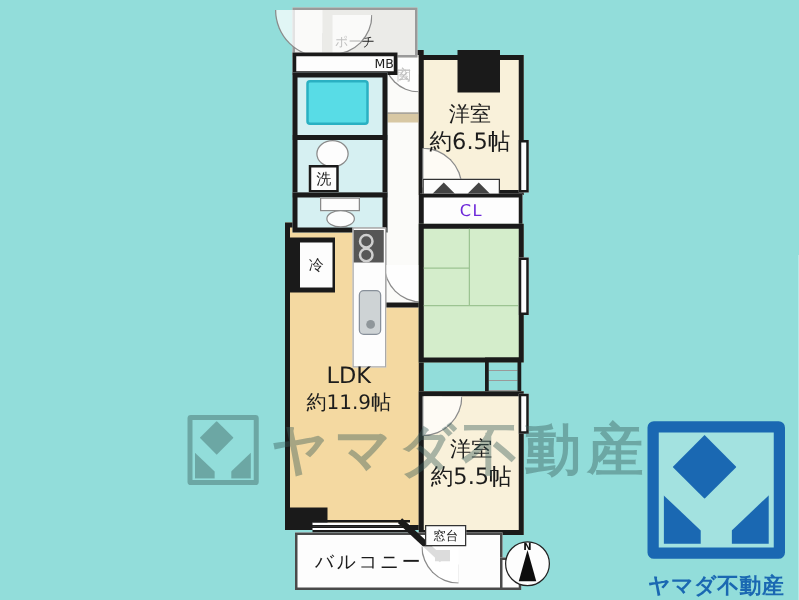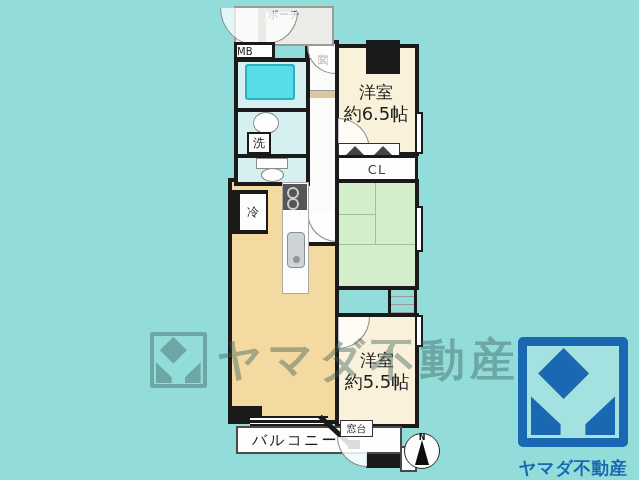--- a/index.html
+++ b/index.html
@@ -46,26 +46,26 @@
 
   <div class="a wall tan" style="left:228px;top:178px;width:111px;height:246px;"></div>
 
   <div class="a wall white" style="left:305px;top:40px;width:34px;height:206px;background:#fbfbf9;"></div>
   <div class="a" style="left:309px;top:90px;width:26px;height:8px;background:#d8c8a4;border-top:1px solid #999;"></div>
   <div class="a" style="left:314px;top:44px;height:46px;writing-mode:vertical-rl;font-size:11px;letter-spacing:2px;color:#1c1c1c;">玄関</div>
   <div class="a arc" style="left:307px;top:46px;width:28px;height:28px;border-left:1.5px solid #8a8a8a;border-bottom:1.5px solid #8a8a8a;border-radius:0 0 0 100%;"></div>
   <div class="a arc" style="left:307px;top:212px;width:30px;height:30px;border-left:1.5px solid #8a8a8a;border-bottom:1.5px solid #8a8a8a;border-radius:0 0 0 100%;"></div>
 
   <div class="a" style="left:234px;top:6px;width:100px;height:40px;background:var(--color-porch-fill,#ebebe8);border:2px solid #9a9a9a;">
-    <div style="text-align:center;font-size:10.5px;color:#1c1c1c;margin-top:0;">ポーチ</div>
+    <div style="text-align:center;font-size:10.5px;color:#1c1c1c;margin-top:19px;">ポーチ</div>
   </div>
   <div class="a arc" style="left:220px;top:8px;width:38px;height:38px;border-left:1.5px solid #8a8a8a;border-bottom:1.5px solid #8a8a8a;border-radius:0 0 0 100%;"></div>
   <div class="a arc" style="left:266px;top:12px;width:32px;height:32px;border-right:1.5px solid #8a8a8a;border-bottom:1.5px solid #8a8a8a;border-radius:0 0 100% 0;"></div>
 
-  <div class="a wall3 white" style="left:234px;top:42px;width:41px;height:18px;display:flex;align-items:center;justify-content:flex-start;">
+  <div class="a wall3 white" style="left:234px;top:42px;width:84px;height:18px;display:flex;align-items:center;justify-content:flex-end;">
     <span style="font-size:10px;color:#1c1c1c;">MB</span>
   </div>
 
   <div class="a wall wet" style="left:234px;top:58px;width:76px;height:54px;"></div>
   <div class="a" style="left:245px;top:64px;width:50px;height:36px;background:var(--color-bathtub-fill,#58dce6);border:2px solid #2ab0c2;border-radius:3px;"></div>
 
   <div class="a wall wet" style="left:234px;top:108px;width:76px;height:50px;"></div>
   <div class="a" style="left:253px;top:112px;width:26px;height:22px;background:#fdfdfd;border:1.5px solid #8a8a8a;border-radius:50%;"></div>
   <div class="a" style="left:247px;top:132px;width:24px;height:22px;background:#fdfdfd;border:2.5px solid var(--color-wall,#1a1a1a);display:flex;align-items:center;justify-content:center;">
     <span style="font-size:12px;color:#1c1c1c;">洗</span>
@@ -96,45 +96,49 @@
   <div class="a room-label" style="left:337px;top:82px;width:78px;">
     <span class="l1">洋室</span>
     <span class="l2">約6.5帖</span>
   </div>
 
   <div class="a" style="left:338px;top:143px;width:62px;height:13px;background:#fdfdfd;border:1.5px solid #333;display:flex;align-items:flex-end;justify-content:center;gap:10px;">
     <div class="tri" style="border-left:9px solid transparent;border-right:9px solid transparent;border-bottom:9px solid #444;"></div>
     <div class="tri" style="border-left:9px solid transparent;border-right:9px solid transparent;border-bottom:9px solid #444;"></div>
   </div>
   <div class="a wall3 white" style="left:336px;top:155px;width:82px;height:28px;display:flex;align-items:center;justify-content:center;">
-    <span style="font-size:13px;letter-spacing:1px;color:#404040;">CL</span>
+    <span style="font-size:13px;letter-spacing:1px;color:#6d28d9;">CL</span>
   </div>
 
   <div class="a wall green" style="left:335px;top:179px;width:84px;height:111px;"></div>
   <div class="a tatami" style="left:375px;top:183px;width:1px;height:61px;"></div>
   <div class="a tatami" style="left:339px;top:244px;width:76px;height:1px;"></div>
   <div class="a tatami" style="left:339px;top:214px;width:37px;height:1px;"></div>
   <div class="a" style="left:415px;top:206px;width:8px;height:46px;background:#fdfdfd;border:2px solid var(--color-wall,#1a1a1a);"></div>
 
   <div class="a wall3 white shelves" style="left:388px;top:286px;width:29px;height:31px;"></div>
   <div class="a tri" style="left:395px;top:318px;border-left:8px solid transparent;border-right:8px solid transparent;border-top:9px solid #444;"></div>
 
   <div class="a wall cream" style="left:335px;top:313px;width:84px;height:115px;"></div>
   <div class="a" style="left:415px;top:315px;width:8px;height:32px;background:#fdfdfd;border:2px solid var(--color-wall,#1a1a1a);"></div>
   <div class="a arc" style="left:338px;top:317px;width:32px;height:32px;border-right:1.5px solid #8a8a8a;border-bottom:1.5px solid #8a8a8a;border-radius:0 0 100% 0;"></div>
   <div class="a room-label" style="left:335px;top:350px;width:84px;">
     <span class="l1">洋室</span>
     <span class="l2">約5.5帖</span>
   </div>
   <div class="a blackfill" style="left:366px;top:424px;width:34px;height:44px;"></div>
 
+  <div class="a room-label" style="left:224px;top:290px;width:110px;">
+    <span class="l1" style="font-size:18px;">LDK</span>
+    <span class="l2" style="font-size:16px;">約11.9帖</span>
+  </div>
   <div class="a blackfill" style="left:230px;top:406px;width:32px;height:18px;"></div>
 
   <div class="a" style="left:250px;top:416px;width:78px;height:10px;background:linear-gradient(to bottom,#fff 0 2px,transparent 2px 45%,#333 45% 58%,transparent 58% 80%,#fff 80%);border-top:2px solid #1a1a1a;border-bottom:2px solid #1a1a1a;"></div>
-  <div class="a" style="left:236px;top:426px;width:166px;height:28px;background:#fdfdfd;border:2px solid #4a4a4a;display:flex;align-items:center;">
+  <div class="a" style="left:236px;top:426px;width:166px;height:46px;background:#fdfdfd;border:2px solid #4a4a4a;display:flex;align-items:center;">
     <span style="font-size:15px;letter-spacing:2px;color:#1c1c1c;margin-left:14px;">バルコニー</span>
   </div>
   <div class="a" style="left:400px;top:446px;width:17px;height:26px;background:#fdfdfd;border:2px solid #4a4a4a;"></div>
   <div class="a blackfill" style="left:320px;top:414px;width:46px;height:5px;transform:rotate(43deg);transform-origin:left center;"></div>
   <div class="a blackfill" style="left:348px;top:440px;width:12px;height:9px;"></div>
   <div class="a arc" style="left:337px;top:437px;width:30px;height:30px;border-left:1.5px solid #8a8a8a;border-bottom:1.5px solid #8a8a8a;border-radius:0 0 0 100%;background:rgba(255,255,255,0.85);"></div>
   <div class="a" style="left:340px;top:420px;width:33px;height:17px;background:#fdfdfd;border:1.5px solid #333;display:flex;align-items:center;justify-content:center;z-index:5;">
     <span style="font-size:10px;color:#1c1c1c;">窓台</span>
   </div>
 

